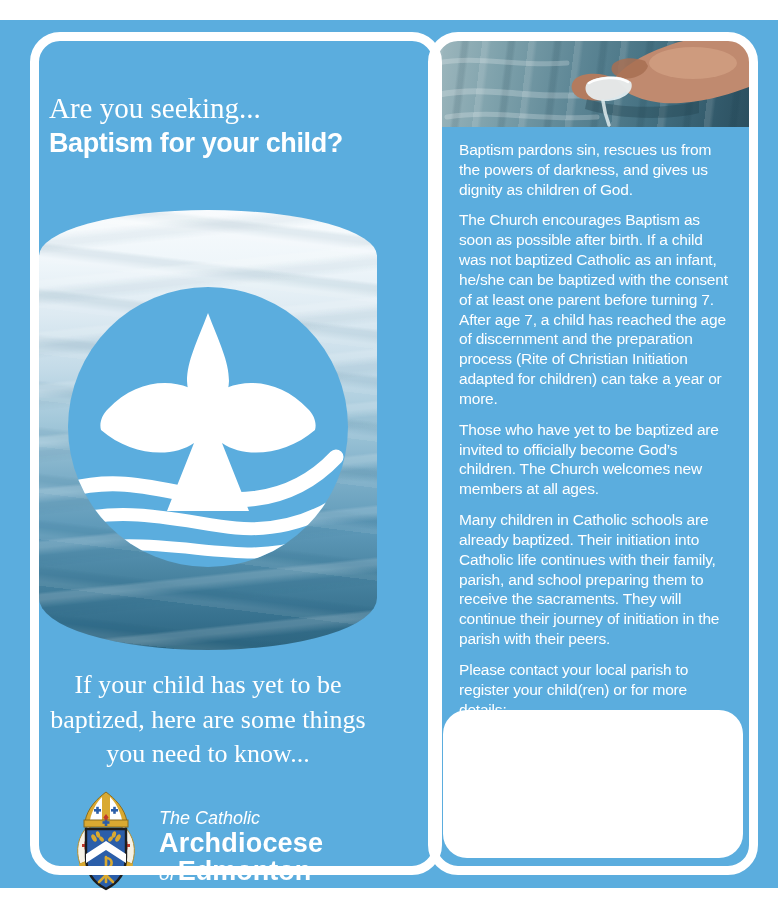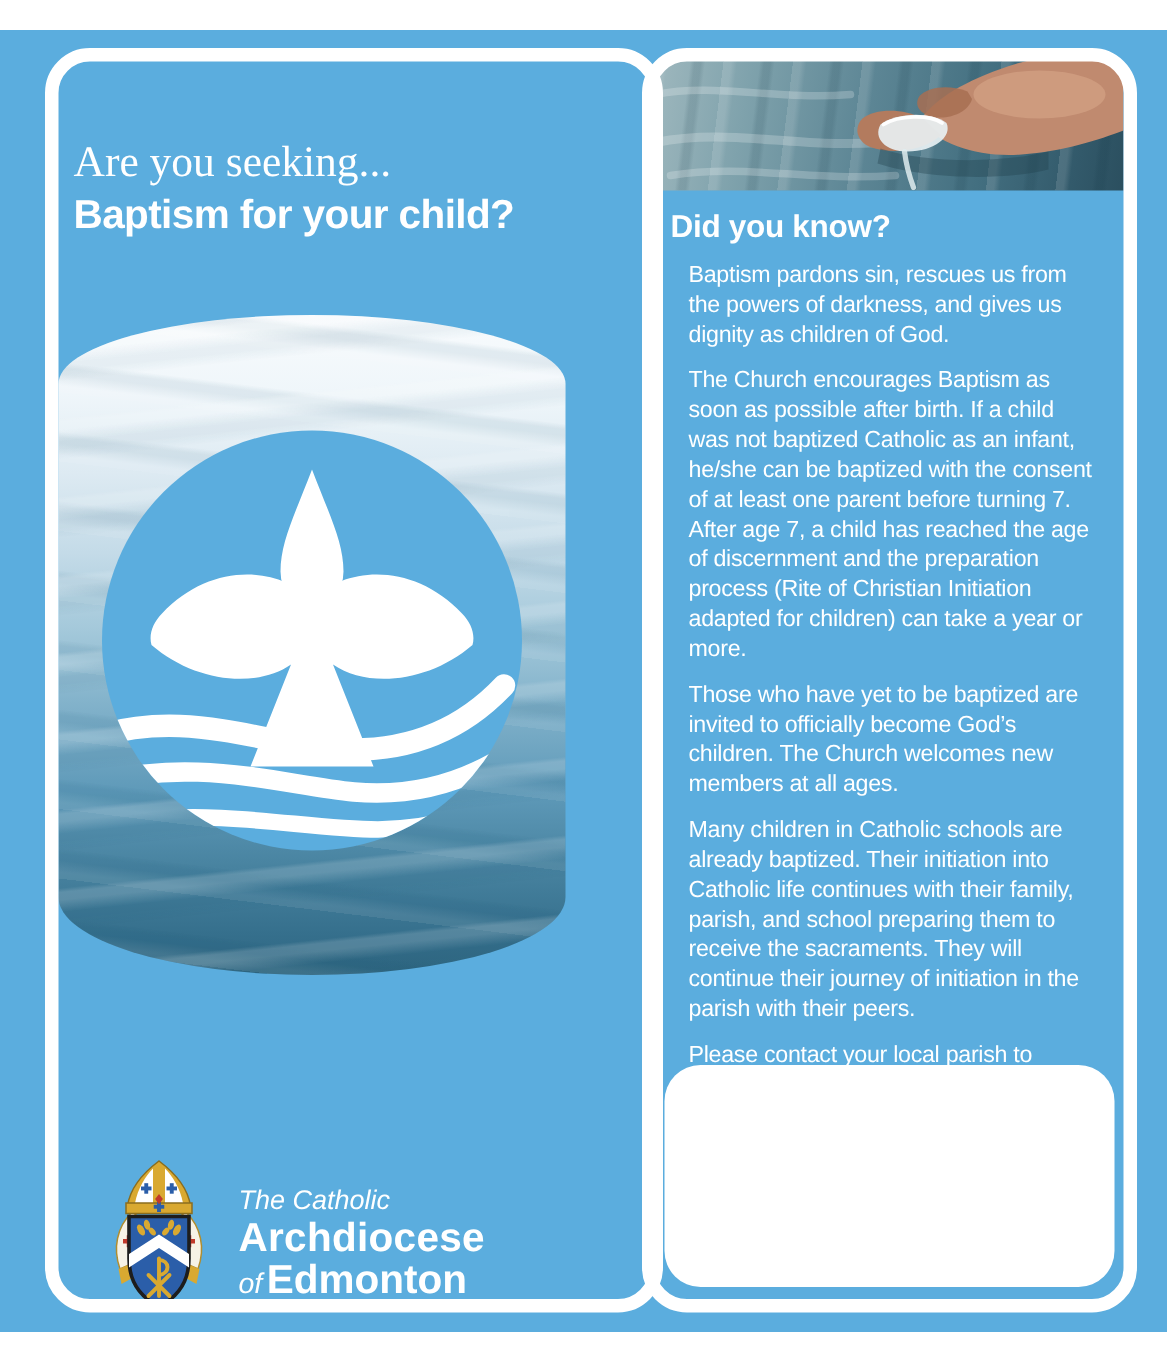--- a/index.html
+++ b/index.html
@@ -40,21 +40,21 @@
     position:absolute;left:68px;top:267px;width:280px;height:280px;border-radius:50%;
     background:#5badde;z-index:2;
   }
   .emblem-circle svg{display:block;}
 
   .l-message{
     position:absolute;left:42px;top:648px;width:332px;z-index:3;
     text-align:center;color:#fff;font-family:"Liberation Serif",serif;
     font-size:26px;line-height:1.33;
   }
-  .l-logo{position:absolute;left:73px;top:752px;display:flex;align-items:flex-start;z-index:3;}
+  .l-logo{position:absolute;left:73px;top:770px;display:flex;align-items:flex-start;z-index:3;}
   .logo-text{margin-left:20px;padding-top:19px;color:#fff;}
   .lt1{font-style:italic;font-size:18px;line-height:1.1;}
   .lt2{font-size:27px;font-weight:700;line-height:1.05;letter-spacing:0.2px;text-align:center;}
   .lt3{font-size:27px;font-weight:700;line-height:1.1;}
   .lt3 .of{font-style:italic;font-weight:400;font-size:19px;margin-right:3px;}
 
   
   .r-photo{
     position:absolute;left:17px;top:13px;width:312px;height:94px;z-index:2;overflow:hidden;
     border-radius:22px 22px 0 0;
@@ -113,20 +113,21 @@
 
         <g fill="none" stroke="#ffffff" stroke-linecap="round">
           <path d="M-10,206 C48,186 92,204 142,211 C194,218 236,204 268,170" stroke-width="15"></path>
           <path d="M-10,237 C58,216 118,236 168,241 C214,245 252,231 284,206" stroke-width="13"></path>
           <path d="M-10,267 C60,247 128,266 184,266 C226,265 258,254 288,235" stroke-width="11"></path>
         </g>
       </g>
     </svg>
   </div>
 
+  <div class="l-message">If your child has yet to be baptized, here are some things you need to know...</div>
 
   <div class="l-logo">
     <svg width="66" height="102" viewBox="0 0 66 102" aria-hidden="true">
 
       <path d="M15,36 C5,46 2,60 7,74 L16,70 C12,58 13,47 19,39 Z" fill="#f6f2e6" stroke="#b08d2f" stroke-width="1"></path>
       <path d="M51,36 C61,46 64,60 59,74 L50,70 C54,58 53,47 47,39 Z" fill="#f6f2e6" stroke="#b08d2f" stroke-width="1"></path>
       <path d="M6,74 l10,-4 l3,8 l-11,6 Z" fill="#d9a931"></path>
       <path d="M60,74 l-10,-4 l-3,8 l11,6 Z" fill="#d9a931"></path>
       <g fill="#c0392b">
         <rect x="9" y="54" width="8" height="3"></rect>
@@ -198,21 +199,20 @@
 
       <path d="M150,66 C180,76 230,76 262,68 L262,80 C230,88 178,86 148,76 Z" fill="#1f3e4b" opacity="0.35"></path>
 
       <path d="M150,50 C160,42 184,41 194,49 C198,58 186,68 168,68 C153,68 145,59 150,50 Z" fill="#e9f2f5" opacity="0.9"></path>
       <path d="M152,50 C162,44 182,43 191,49" fill="none" stroke="#ffffff" stroke-width="2.5" opacity="0.95" stroke-linecap="round"></path>
       <path d="M166,68 C167,76 169,84 172,92" stroke="#dfecef" stroke-width="3.5" fill="none" opacity="0.85" stroke-linecap="round"></path>
     </svg>
   </div>
 
   <div class="r-content">
-    <h2 class="r-h">Did you know?</h2>
     <p>Baptism pardons sin, rescues us from the powers of darkness, and gives us dignity as children of God.</p>
     <p>The Church encourages Baptism as soon as possible after birth. If a child was not baptized Catholic as an infant, he/she can be baptized with the consent of at least one parent before turning 7. After age 7, a child has reached the age of discernment and the preparation process (Rite of Christian Initiation adapted for children) can take a year or more.</p>
     <p>Those who have yet to be baptized are invited to officially become God’s children. The Church welcomes new members at all ages.</p>
     <p>Many children in Catholic schools are already baptized. Their initiation into Catholic life continues with their family, parish, and school preparing them to receive the sacraments. They will continue their journey of initiation in the parish with their peers.</p>
     <p>Please contact your local parish to register your child(ren) or for more details:</p>
   </div>
 
   <div class="r-notebox"></div>
 </div>
 

